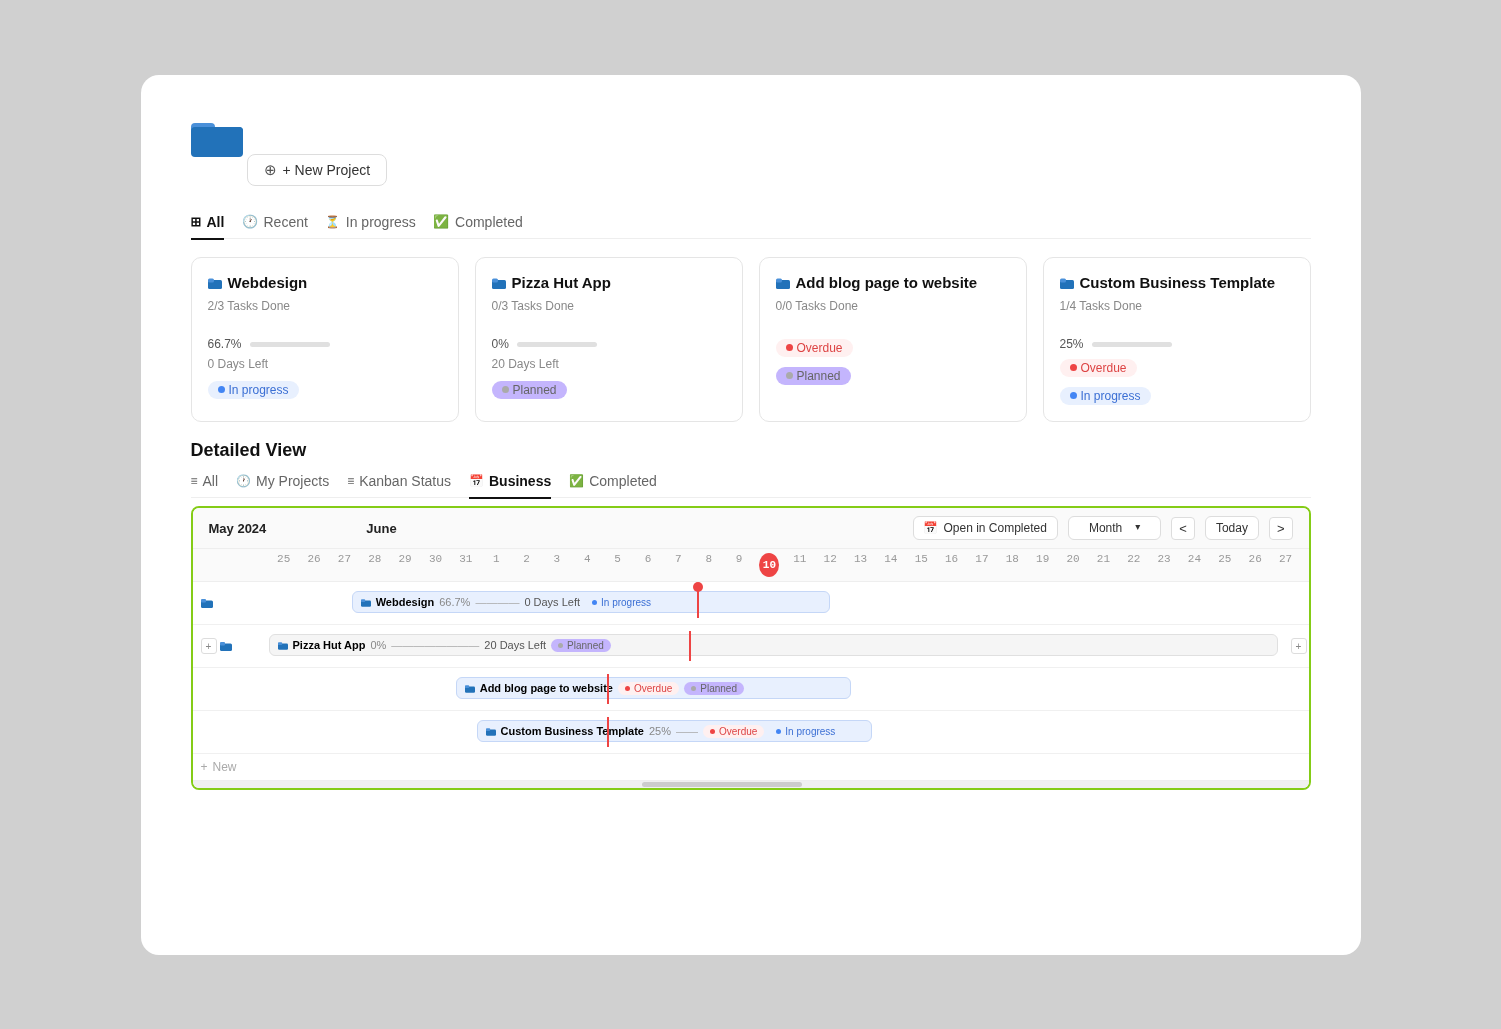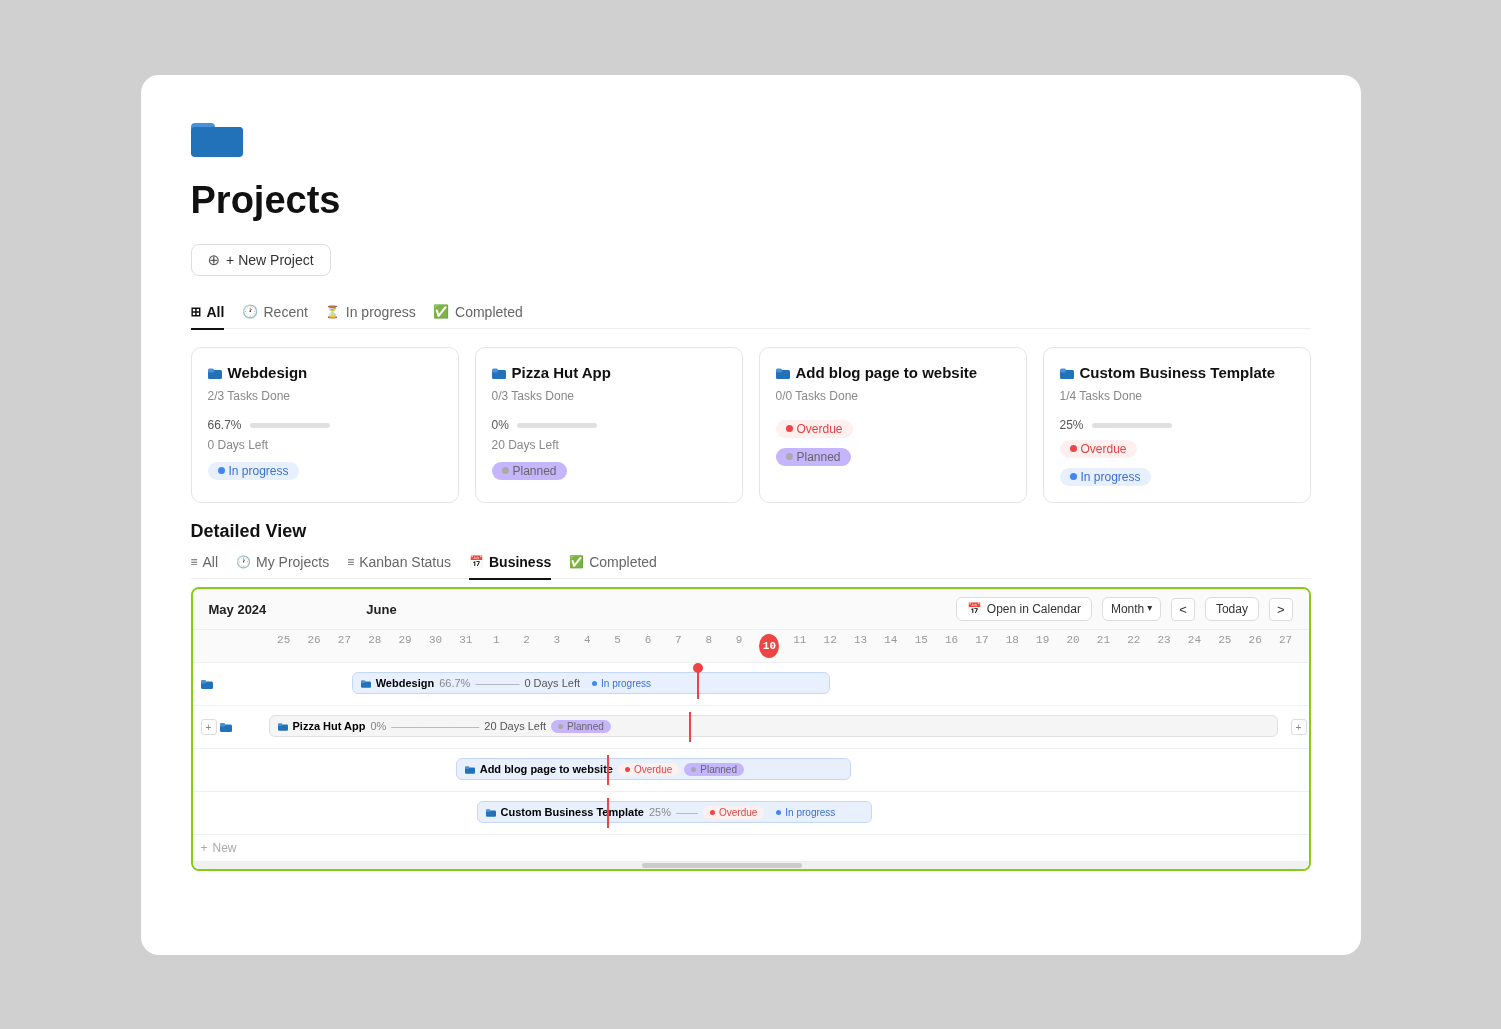--- a/index.html
+++ b/index.html
@@ -92,21 +92,21 @@
       align-items: center;
       gap: 6px;
       font-size: 15px;
       font-weight: 600;
       color: #111;
       margin-bottom: 8px;
     }
     .project-card-tasks {
       font-size: 12px;
       color: #888;
-      margin-bottom: 15px;
+      margin-bottom: 24px;
     }
     .progress-bar-bg {
       background: #e0e0e0;
       border-radius: 4px;
       height: 5px;
       width: 80px;
       display: inline-block;
       vertical-align: middle;
     }
     .progress-bar-fill {
@@ -191,24 +191,24 @@
       border-radius: 6px;
       padding: 4px 10px;
       font-size: 12px;
       color: #333;
       background: #fff;
       cursor: pointer;
     }
     .month-select {
       display: inline-flex;
       align-items: flex-start;
-      gap: 3px;
+      gap: 13px;
       border: 1px solid #ddd;
       border-radius: 6px;
-      padding: 4px 8px;
+      padding: 4px 20px;
       font-size: 12px;
       color: #333;
       background: #fff;
       cursor: pointer;
     }
     .nav-btn {
       border: 1px solid #ddd;
       border-radius: 4px;
       padding: 3px 7px;
       font-size: 13px;
@@ -344,21 +344,20 @@
 <div class="main-card">
 
   
   <svg class="folder-icon" viewBox="0 0 52 42" fill="none" xmlns="http://www.w3.org/2000/svg">
     <rect x="0" y="12" width="52" height="30" rx="4" fill="#2272b9"></rect>
     <rect x="0" y="8" width="24" height="10" rx="4" fill="#4a90d9"></rect>
     <rect x="0" y="12" width="52" height="28" rx="4" fill="#2272b9"></rect>
   </svg>
 
   
-  <h1 class="page-title">Projects</h1>
 
   
   <button class="new-project-btn">
     <span style="font-size:15px;color:#555;">⊕</span>
     <span>+ New Project</span>
   </button>
 
   
   <div>
 
@@ -493,21 +492,21 @@
     <div class="timeline-area" style="margin-top:8px;">
 
       <div class="timeline-header">
         <div style="display:flex;gap:100px;font-size:13px;font-weight:700;color:#222;">
           <span>May 2024</span>
           <span>June</span>
         </div>
         <div class="timeline-controls">
           <button class="open-cal-btn">
             <span>📅</span>
-            <span>Open in Calendar</span>
+            <span>Open in Completed</span>
           </button>
           <div class="month-select">
             <span>Month</span>
             <span style="font-size:10px;">▾</span>
           </div>
           <button class="nav-btn">&lt;</button>
           <button class="today-btn">Today</button>
           <button class="nav-btn">&gt;</button>
         </div>
       </div>

